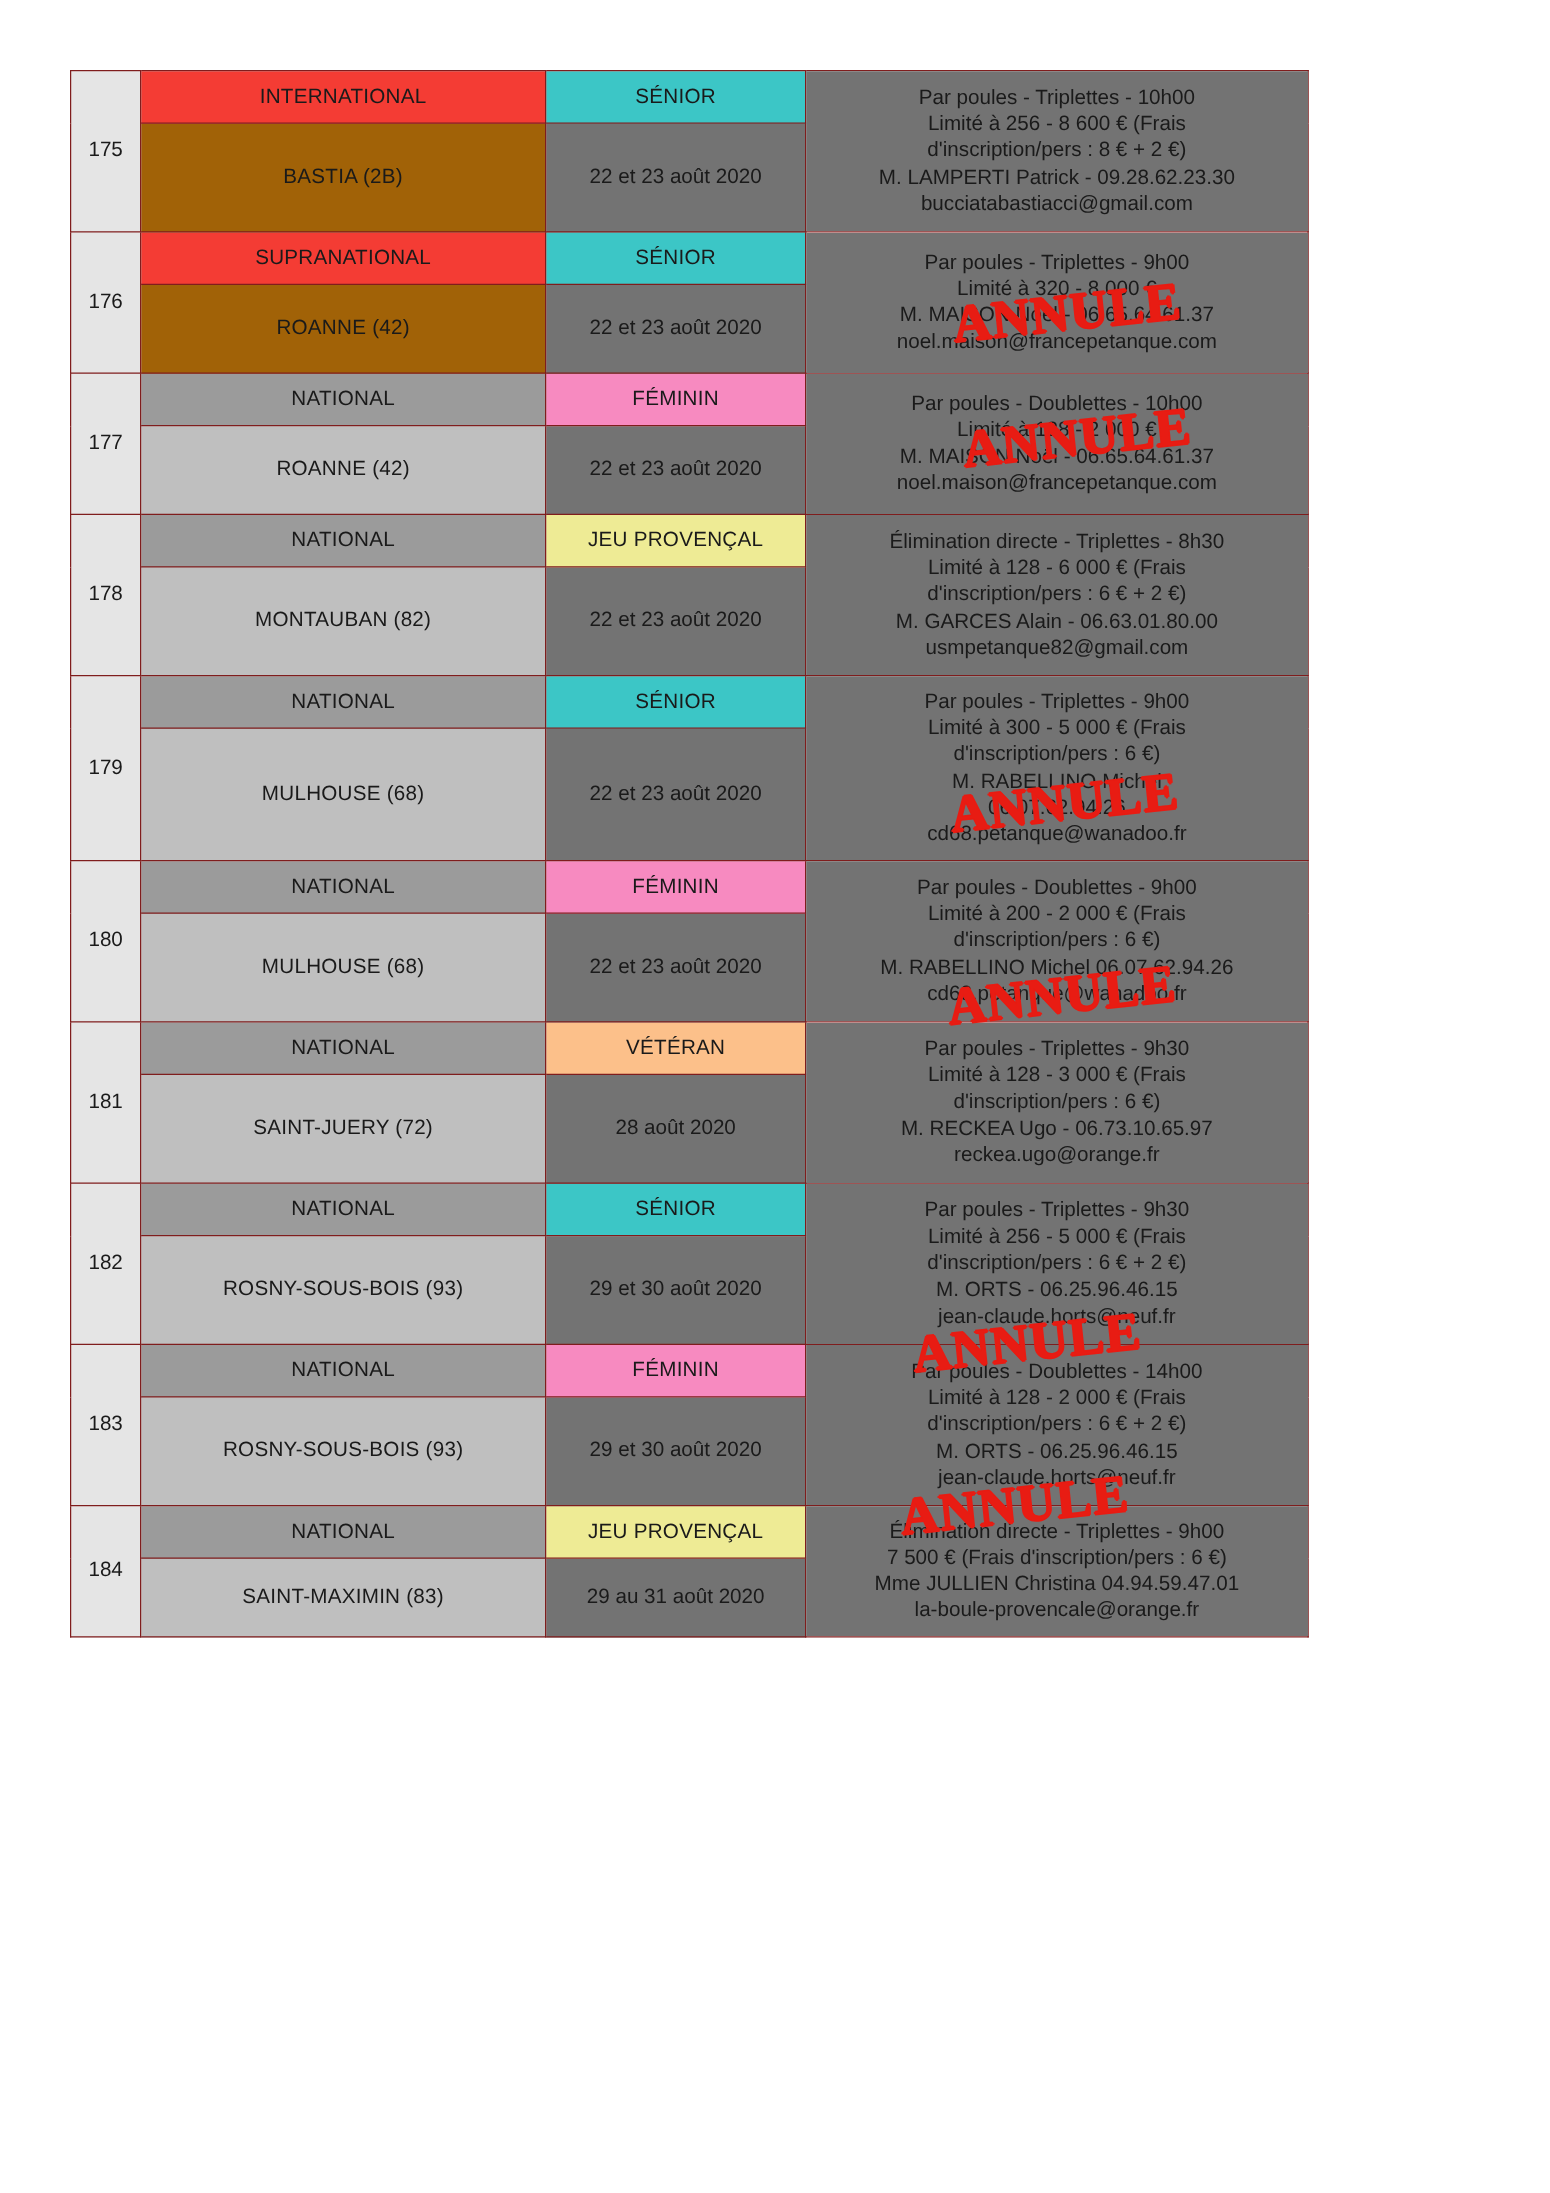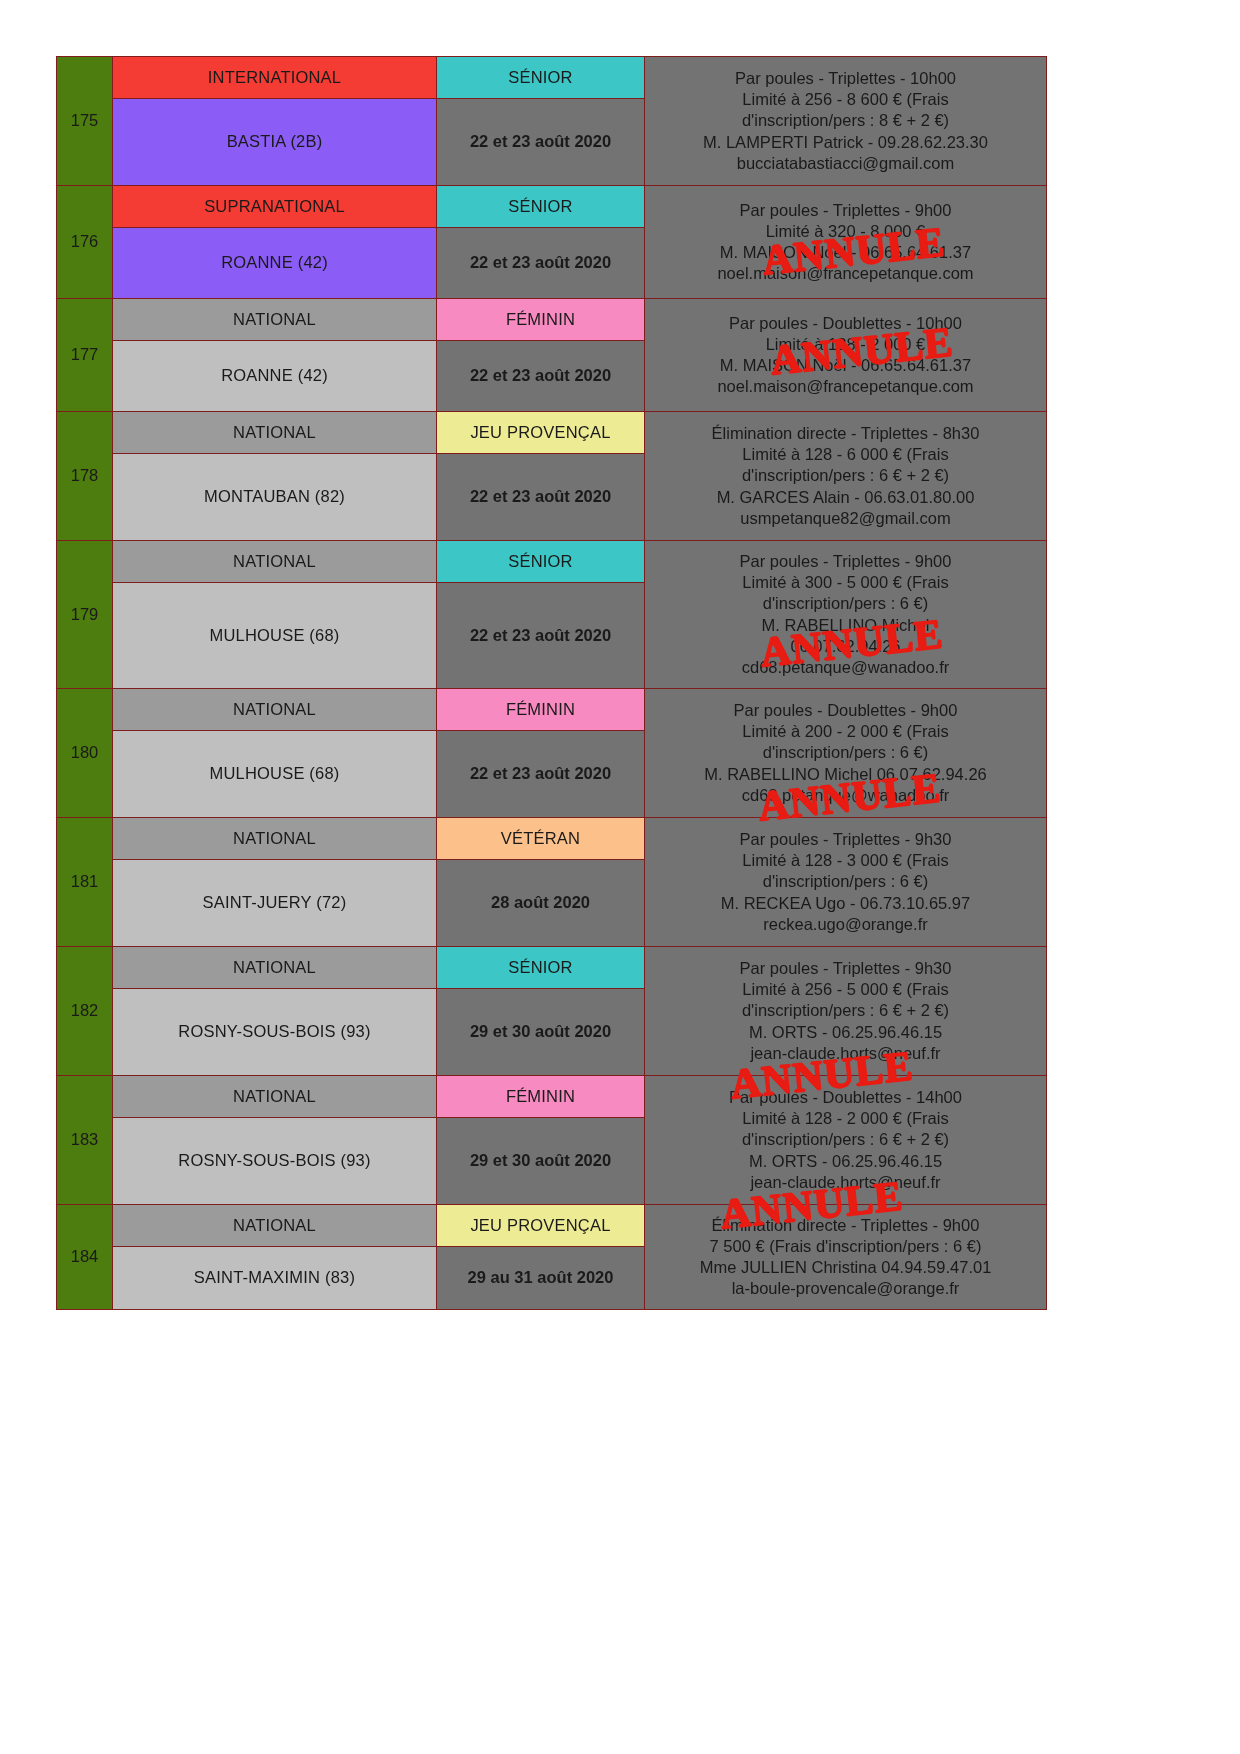--- a/index.html
+++ b/index.html
@@ -40,21 +40,21 @@
     color: #1a1a1a;
   }
 
   
   col.c-num   { width: 56px; }
   col.c-level { width: 324px; }
   col.c-cat   { width: 208px; }
   col.c-det   { width: 402px; }
 
   td.num {
-    background: #4d7c0f;
+    background: #e5e5e5;
     font-size: 17px;
     text-align: center;
     margin-left: 36px;
   }
 
   td.level {
     height: 41px;
     font-size: 16.5px;
     letter-spacing: 0.2px;
   }
@@ -62,38 +62,37 @@
     font-size: 16.5px;
     letter-spacing: 0.2px;
   }
   td.cat {
     height: 41px;
     font-size: 16.5px;
     letter-spacing: 0.2px;
   }
   td.dates {
     font-size: 16.5px;
-    font-weight: bold;
   }
 
   td.details {
     text-align: center;
     padding: 5px 6px 6px 6px;
     font-size: 16.5px;
     line-height: 1.30;
     position: relative;
   }
   td.details .dline {
     display: block;
     white-space: nowrap;
   }
 
   
   .bg-intl      { background: #f43c34; }
-  .bg-intl-soft { background: #8b5cf6; }
+  .bg-intl-soft { background: #a16207; }
   .bg-nat       { background: #9b9b9b; }
   .bg-nat-soft  { background: #bfbfbf; }
   .bg-senior    { background: #3cc6c6; }
   .bg-feminin   { background: #f78ac0; }
   .bg-jeu       { background: #eeeb95; }
   .bg-veteran   { background: #fcc08a; }
   .bg-white     { background: #737373; }
 
   
   .stamp {

